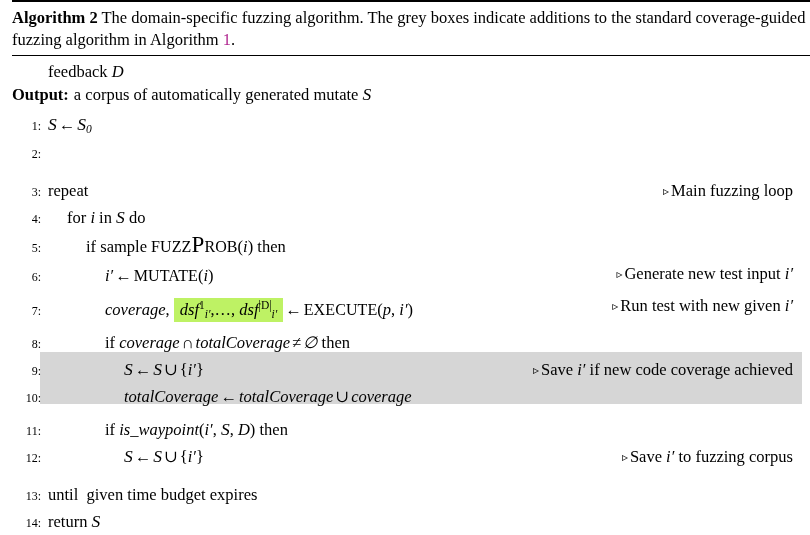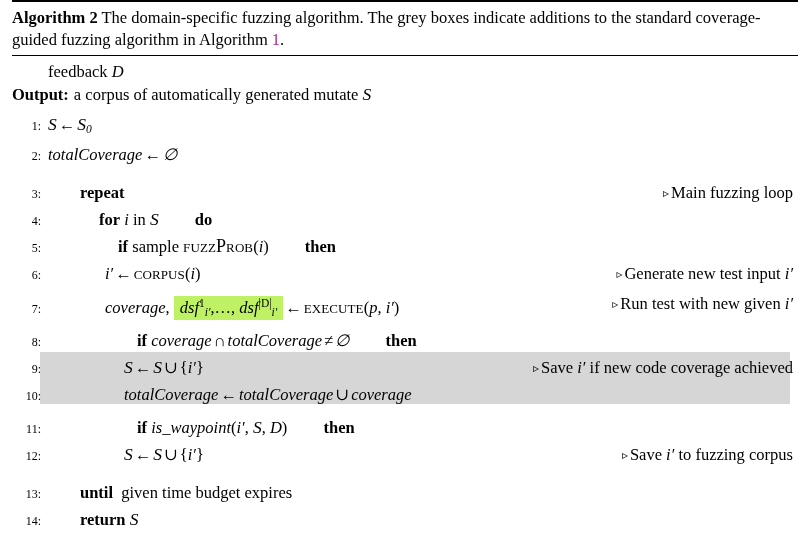--- a/index.html
+++ b/index.html
@@ -13,21 +13,21 @@
     font-family: "Liberation Serif", "DejaVu Serif", serif;
     color: #000000;
     overflow: hidden;
   }
 
   #algorithm {
     position: relative;
     width: 810px;
     height: 535px;
     box-sizing: border-box;
-    padding: 0 12px 0 12px;
+    padding: 0 0 0 12px;
   }
 
   .rule-thick {
     border-top: 2.2px solid #000;
     margin: 0;
     height: 0;
     font-size: 0;
     line-height: 0;
   }
   .rule-thin {
@@ -91,39 +91,39 @@
     color: #000;
   }
   .num::after { content: ":"; }
   .body {
     flex: 1 1 auto;
     position: relative;
     white-space: nowrap;
   }
   .cmt {
     position: absolute;
-    right: 5px;
+    right: 17px;
     top: 0;
     white-space: nowrap;
     font-size: 16.5px;
   }
   .tri { font-size: 12px; padding-right: 2px; vertical-align: 1px; }
 
   
   .i0 { padding-left: 0px; }
   .i1 { padding-left: 19px; }
   .i2 { padding-left: 38px; }
   .i3 { padding-left: 57px; }
   .i4 { padding-left: 76px; }
 
-  .kw { font-weight: bold; margin-left: 32px; }
+  .kw { font-weight: normal; }
   .var { font-style: italic; }
   .sc {
     font-variant: small-caps;
-    font-size: 18px;
+    font-size: 23px;
     letter-spacing: 0.1px;
   }
   .cal {
     font-family: "Liberation Serif", "DejaVu Serif", serif;
     font-style: italic;
     font-size: 17.5px;
   }
   .sub { font-size: 11.5px; vertical-align: -3px; font-style: italic;}
   .sup { font-size: 11.5px; vertical-align: 6px; font-style: normal;}
   .op { padding: 0 2px; }
@@ -174,23 +174,20 @@
 
     <div class="ln">
       <span class="num">1</span>
       <span class="body i0">
         <span class="cal">S</span><span class="op">←</span><span class="cal">S</span><span class="sub">0</span>
       </span>
     </div>
 
     <div class="ln">
       <span class="num">2</span>
-      <span class="body i0">
-        <span class="var">totalCoverage</span><span class="op">←</span><span class="emptyset">∅</span>
-      </span>
     </div>
 
     <div class="gap"></div>
 
     <div class="ln">
       <span class="num">3</span>
       <span class="body i0">
         <span class="kw">repeat</span>
         <span class="cmt"><span class="tri">▹</span><span>Main fuzzing loop</span></span>
       </span>
@@ -206,21 +203,21 @@
     <div class="ln">
       <span class="num">5</span>
       <span class="body i2">
         <span class="kw">if</span>&nbsp;<span>sample</span>&nbsp;<span class="sc">fuzzProb</span><span>(</span><span class="var">i</span><span>)</span>&nbsp;<span class="kw">then</span>
       </span>
     </div>
 
     <div class="ln">
       <span class="num">6</span>
       <span class="body i3">
-        <span class="var">i′</span><span class="op">←</span><span class="sc">corpus</span><span>(</span><span class="var">i</span><span>)</span>
+        <span class="var">i′</span><span class="op">←</span><span class="sc">mutate</span><span>(</span><span class="var">i</span><span>)</span>
         <span class="cmt"><span class="tri">▹</span><span>Generate new test input </span><span class="var">i′</span></span>
       </span>
     </div>
 
     <div class="ln" style="min-height:31px; line-height:31px;">
       <span class="num">7</span>
       <span class="body i3">
         <span class="var">coverage</span><span>,</span>&nbsp;<span class="shade-inline"><span class="var">dsf</span><span class="sup">1</span><span class="sub">i′</span><span>,</span><span>…</span><span>,</span>&nbsp;<span class="var">dsf</span><span class="sup">|D|</span><span class="sub">i′</span></span><span class="op">←</span><span class="sc">execute</span><span>(</span><span class="var">p</span><span>,</span>&nbsp;<span class="var">i′</span><span>)</span>
         <span class="cmt"><span class="tri">▹</span><span>Run test with new given </span><span class="var">i′</span></span>
       </span>

